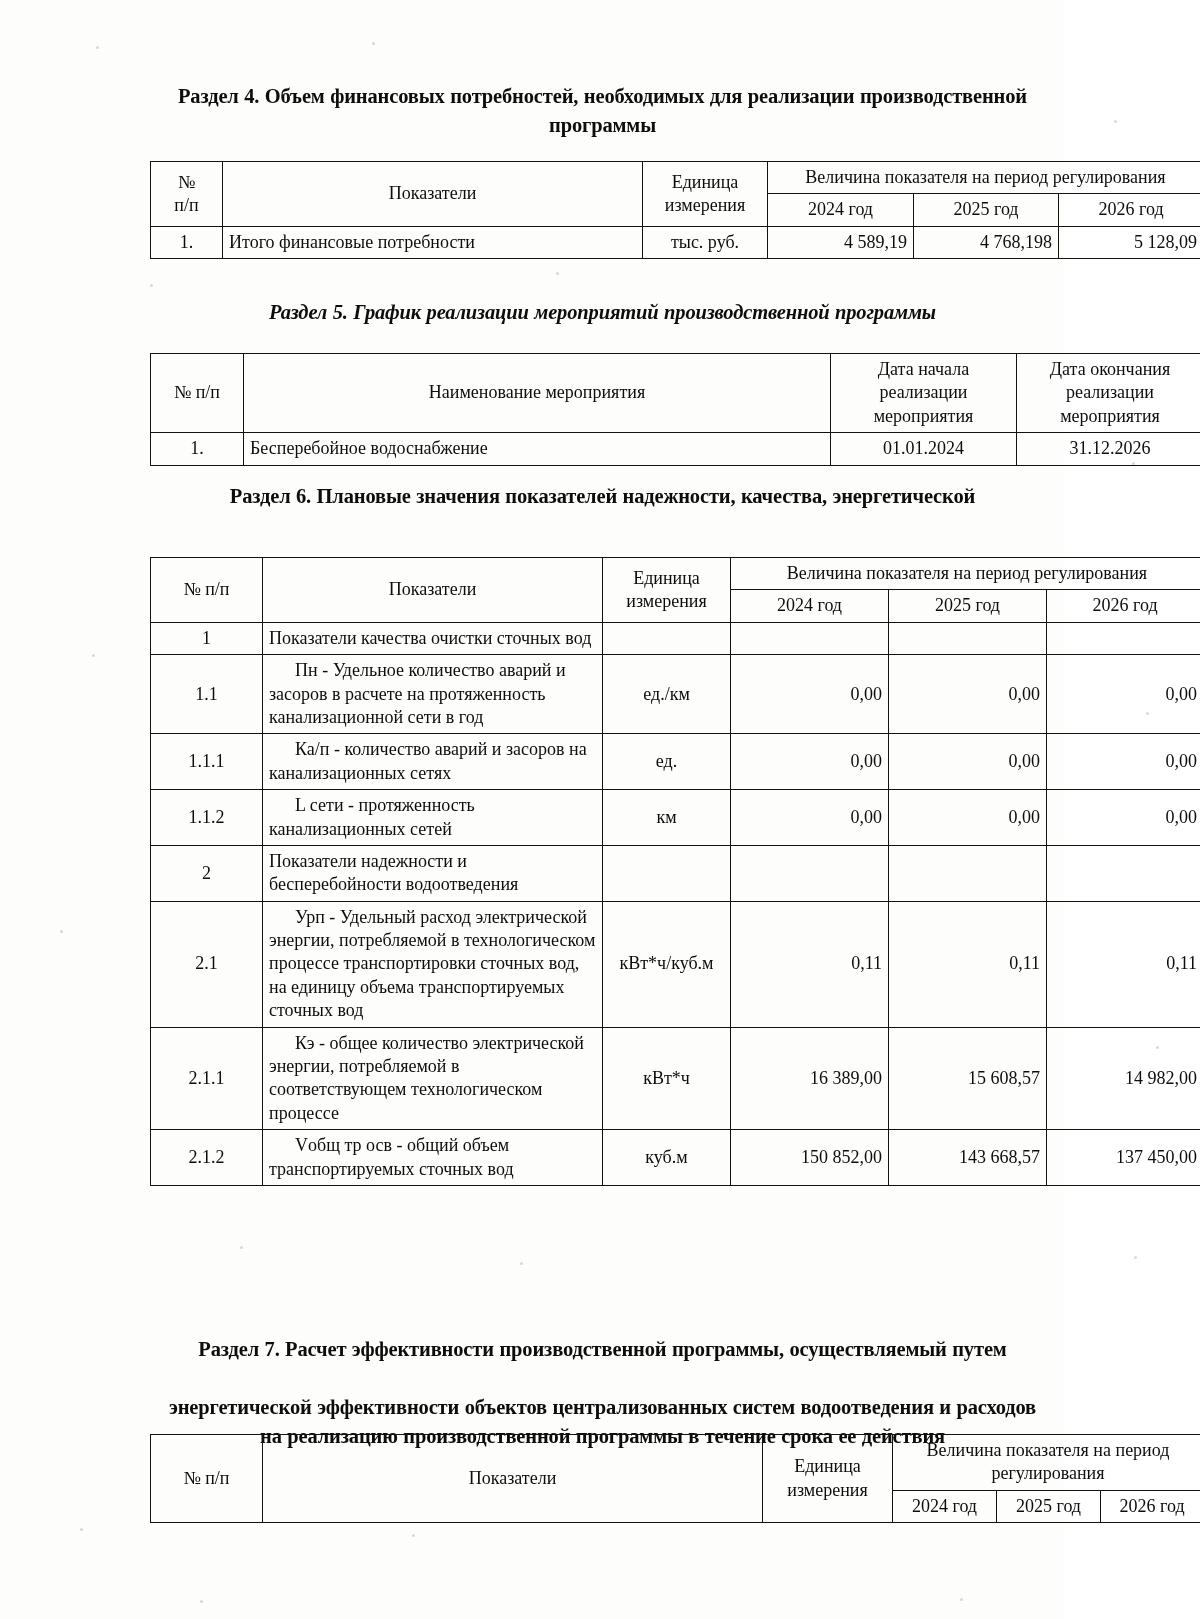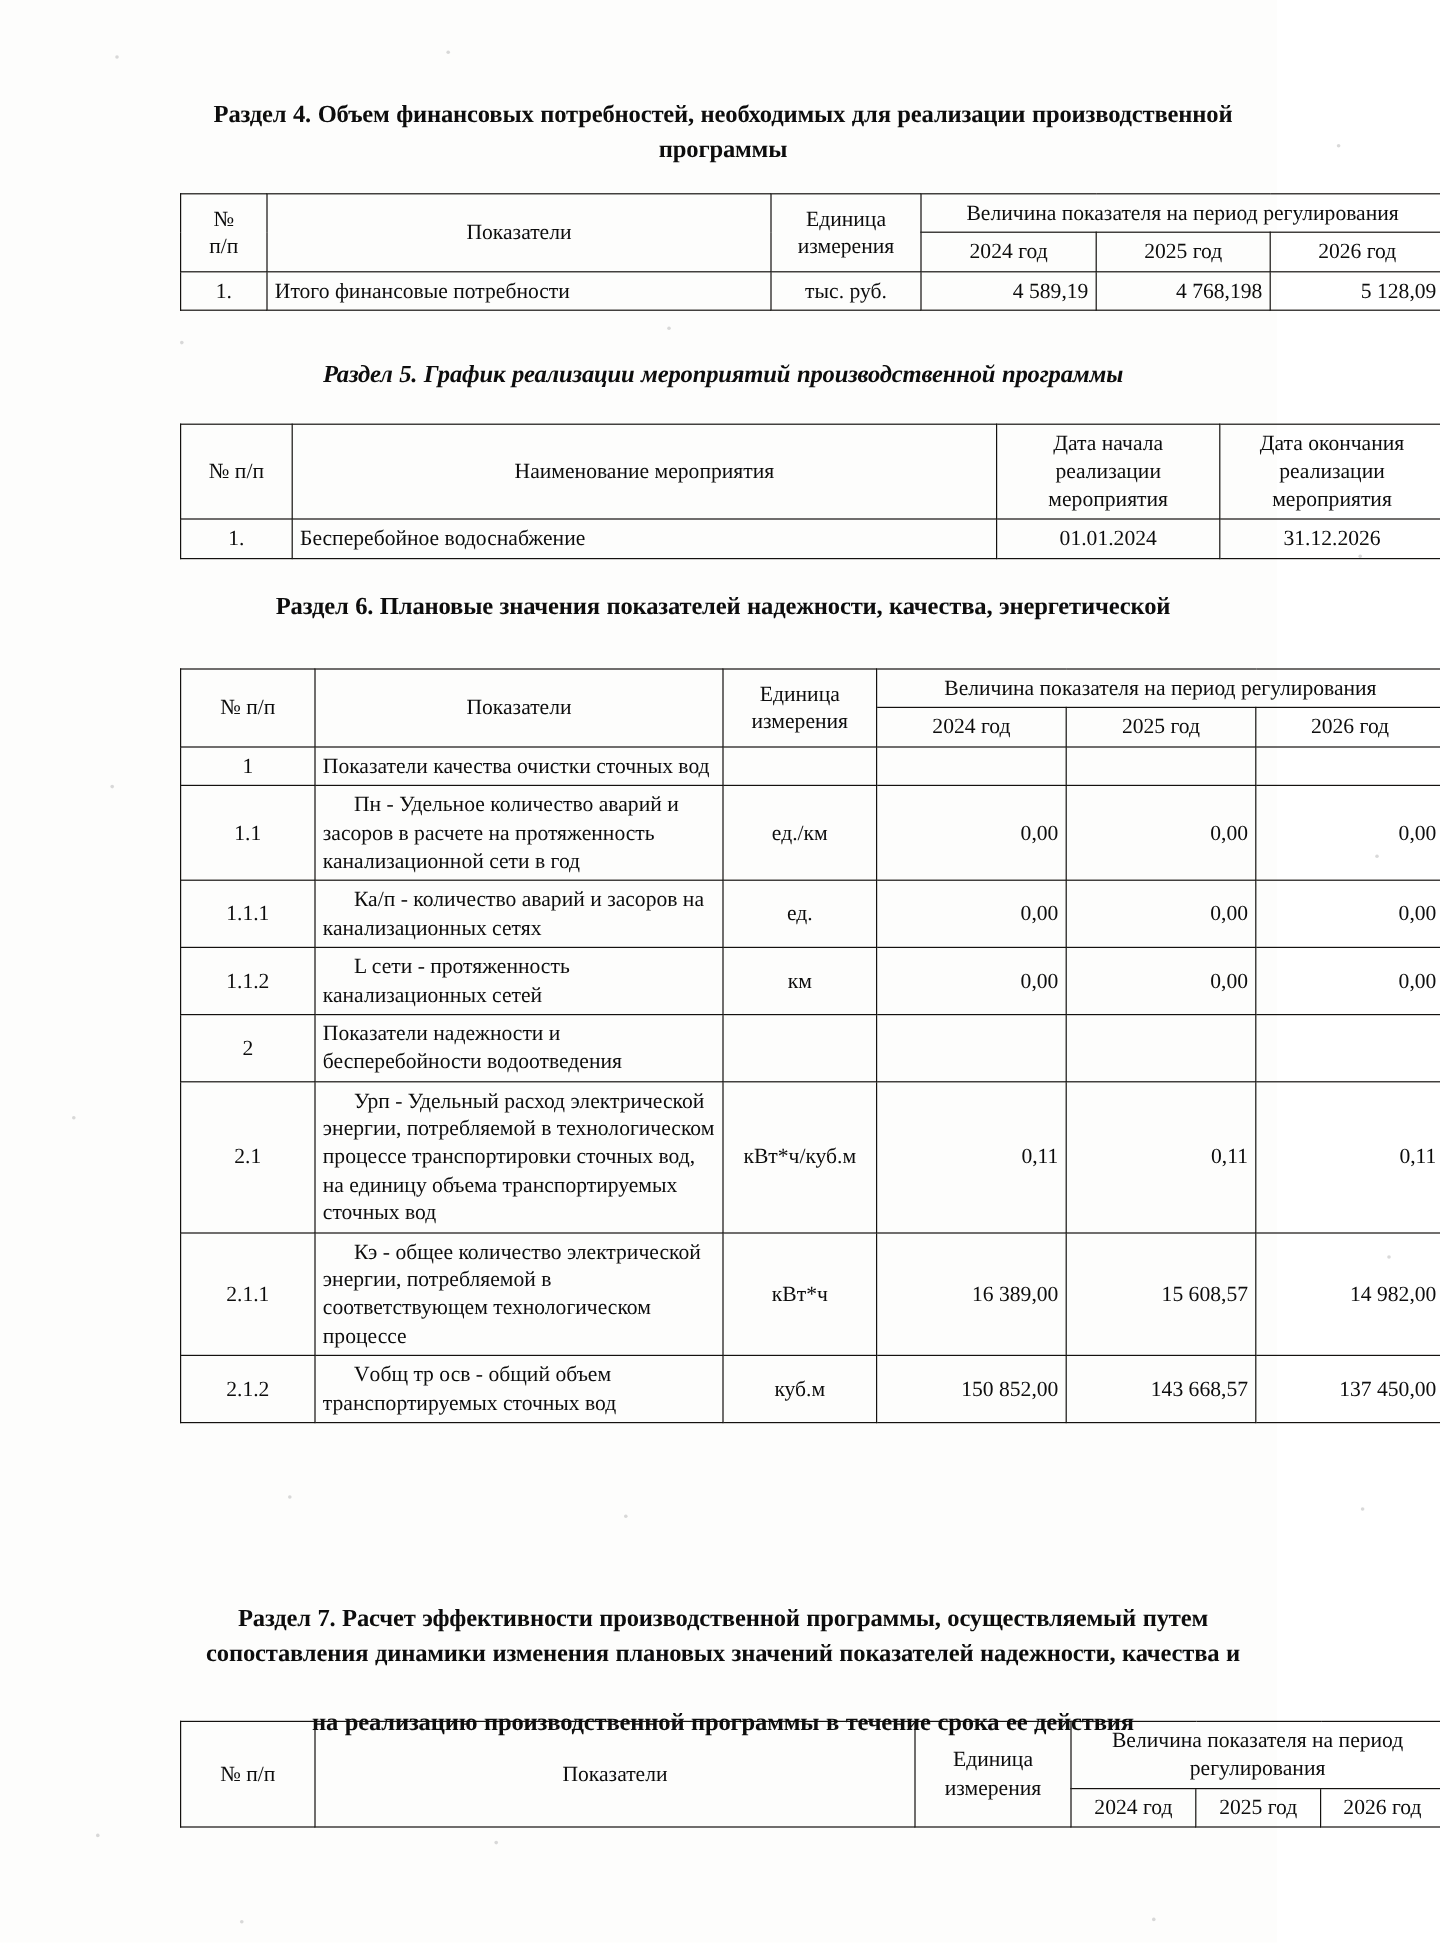--- a/index.html
+++ b/index.html
@@ -71,21 +71,21 @@
   .num { text-align: right; white-space: nowrap; }
 
   
   #tbl-s4 { left: 75px; top: 161px; width: 1053px; }
   #tbl-s5 { left: 75px; top: 353px; width: 1053px; }
   #tbl-s6 { left: 75px; top: 557px; width: 1053px; }
   #tbl-s7 { left: 75px; top: 1434px; width: 1053px; }
 
   #sec4-title { top: 82px; }
   #sec5-title { top: 298px; font-style: italic; }
-  #sec6-title { top: 492px; }
+  #sec6-title { top: 482px; }
   #sec7-title { top: 1288px; margin-top: 47px; }
 
   .tall-row td { height: 54px; }
 </style>
 </head>
 <body>
 
 <div class="page">
 
   <div class="speck" style="left:96px;  top:46px;"></div>
@@ -282,22 +282,22 @@
         <td class="num">150 852,00</td>
         <td class="num">143 668,57</td>
         <td class="num">137 450,00</td>
       </tr>
     </tbody>
       </table>
 
     <div class="title-block" id="sec7-title">
       <h2 class="section-title">
         <span>Раздел 7.  Расчет эффективности производственной программы, осуществляемый путем</span><br>
-        <span>сопоставления динамики изменения плановых значений показателей надежности, качества и</span><br>
         <br>
+        <span>энергетической эффективности объектов централизованных систем водоотведения и расходов</span><br>
         <span>на реализацию производственной программы в течение срока ее действия</span>
       </h2>
     </div>
 
     <table class="doc" id="tbl-s7">
       <colgroup>
         <col style="width:112px">
         <col style="width:500px">
         <col style="width:130px">
         <col style="width:104px">

